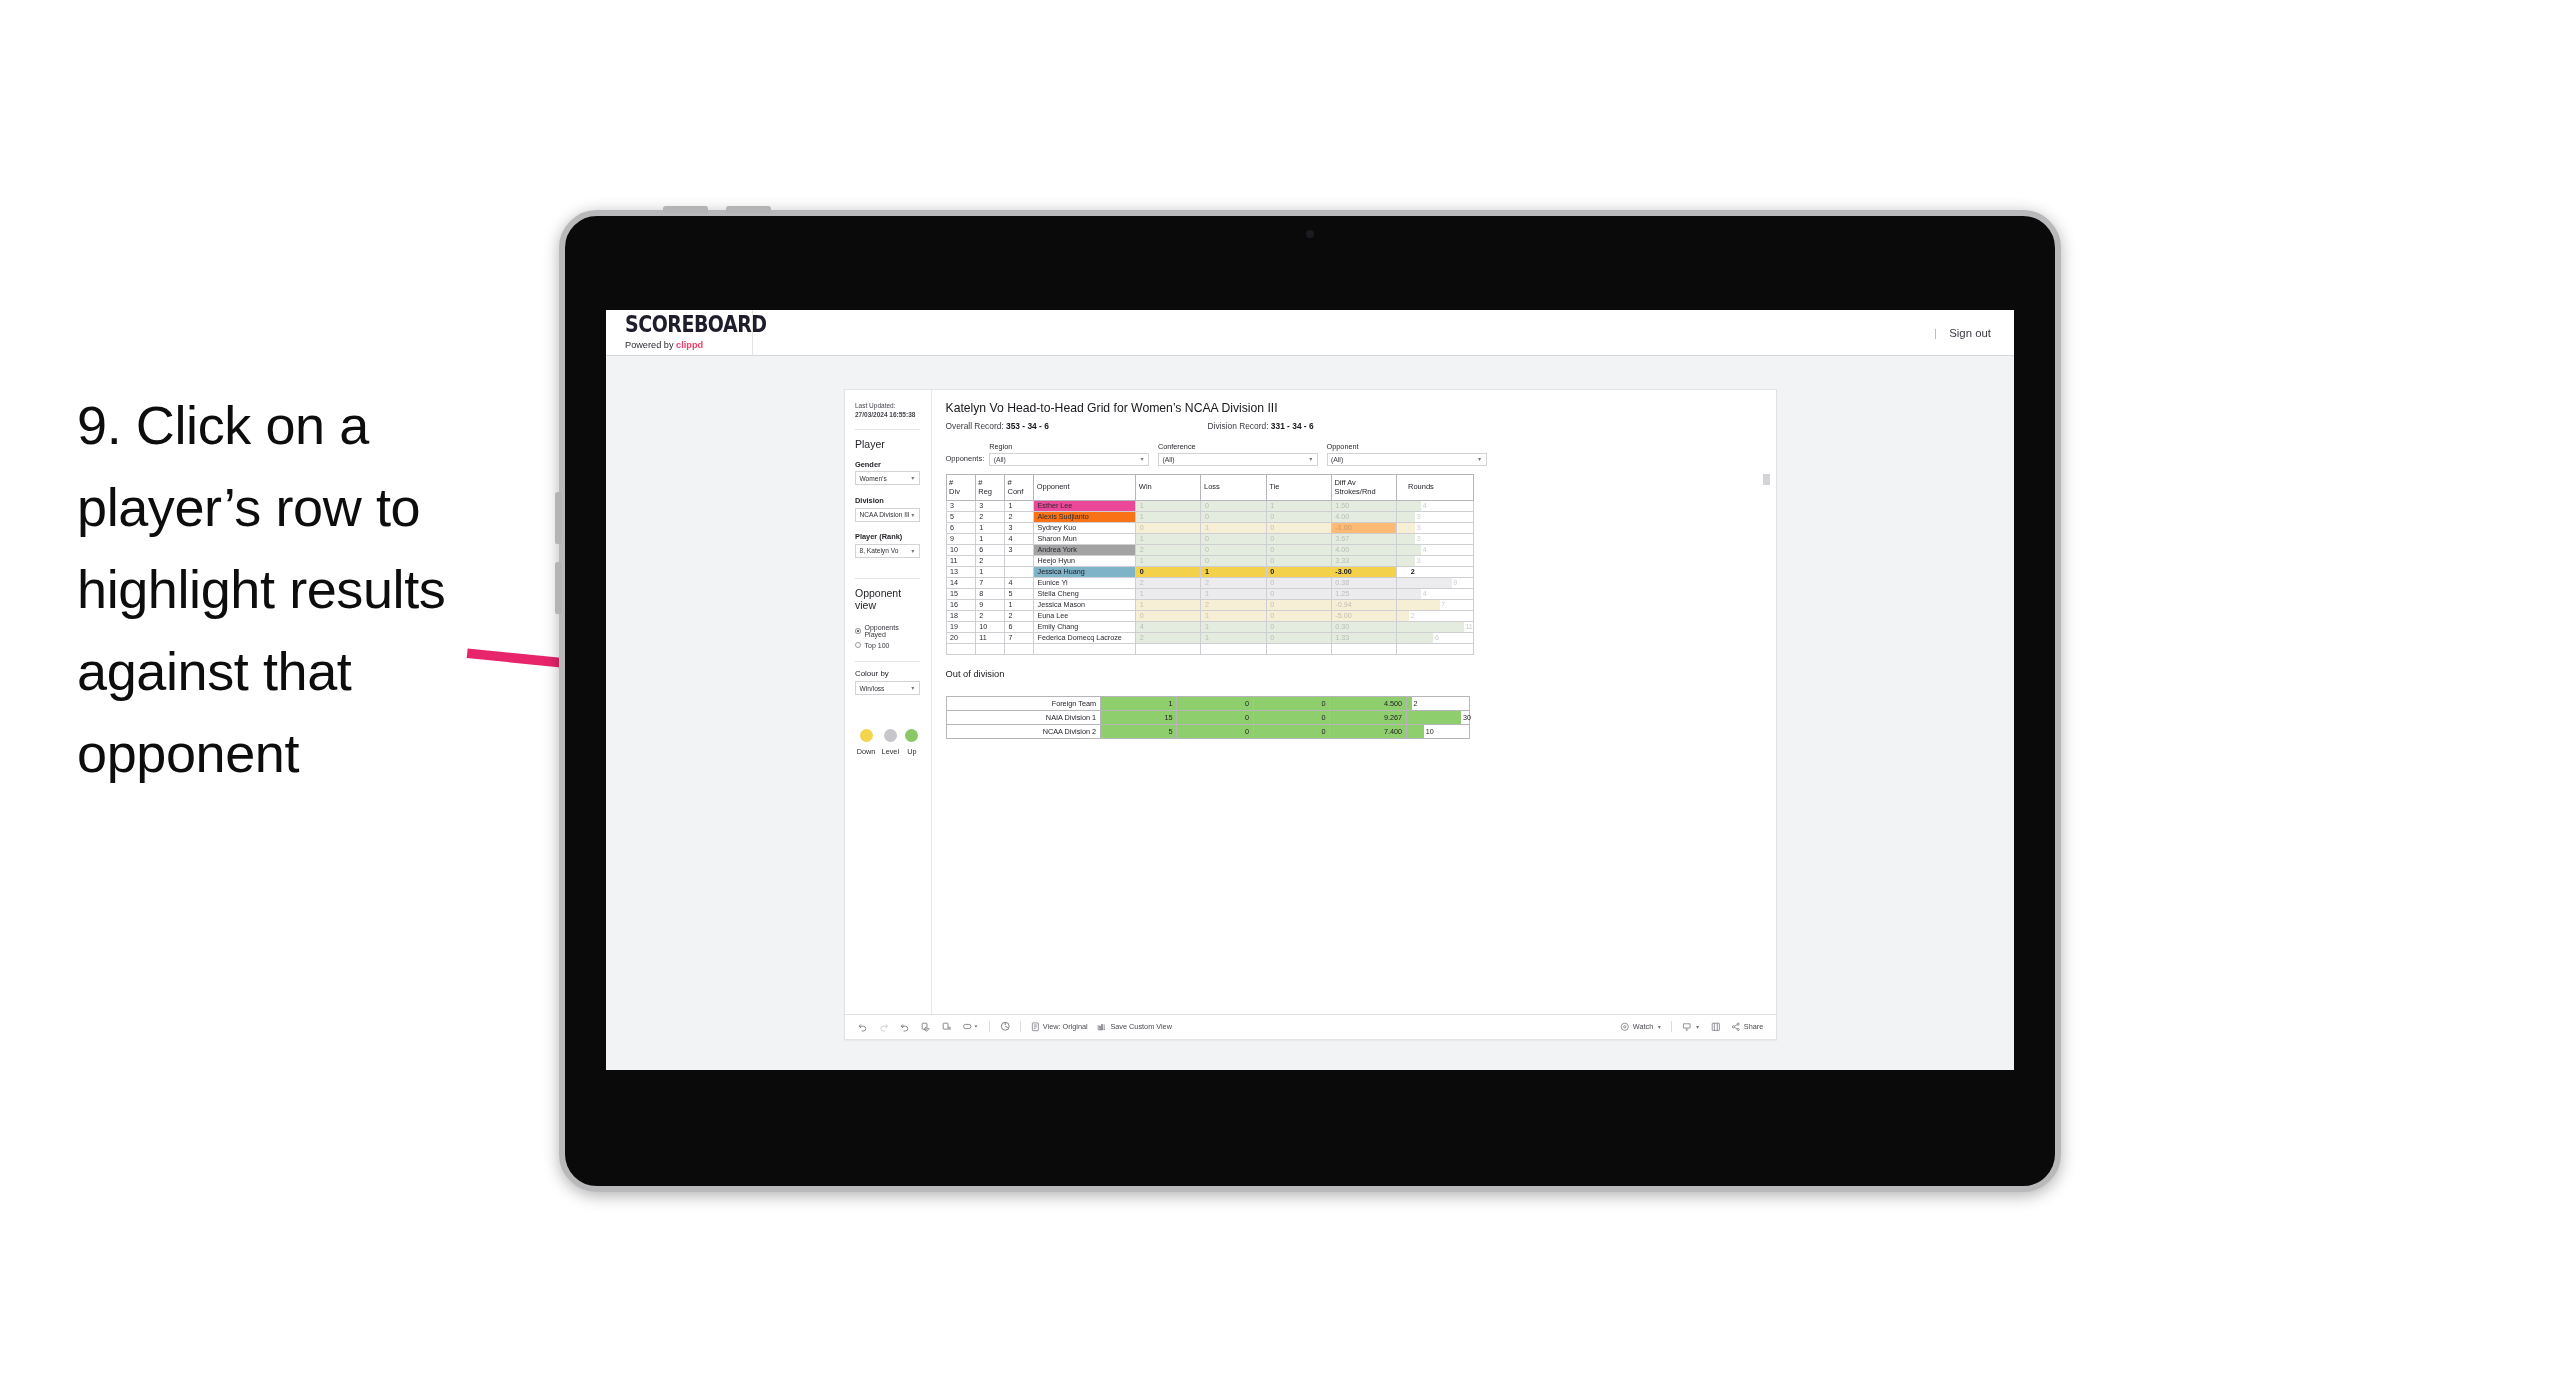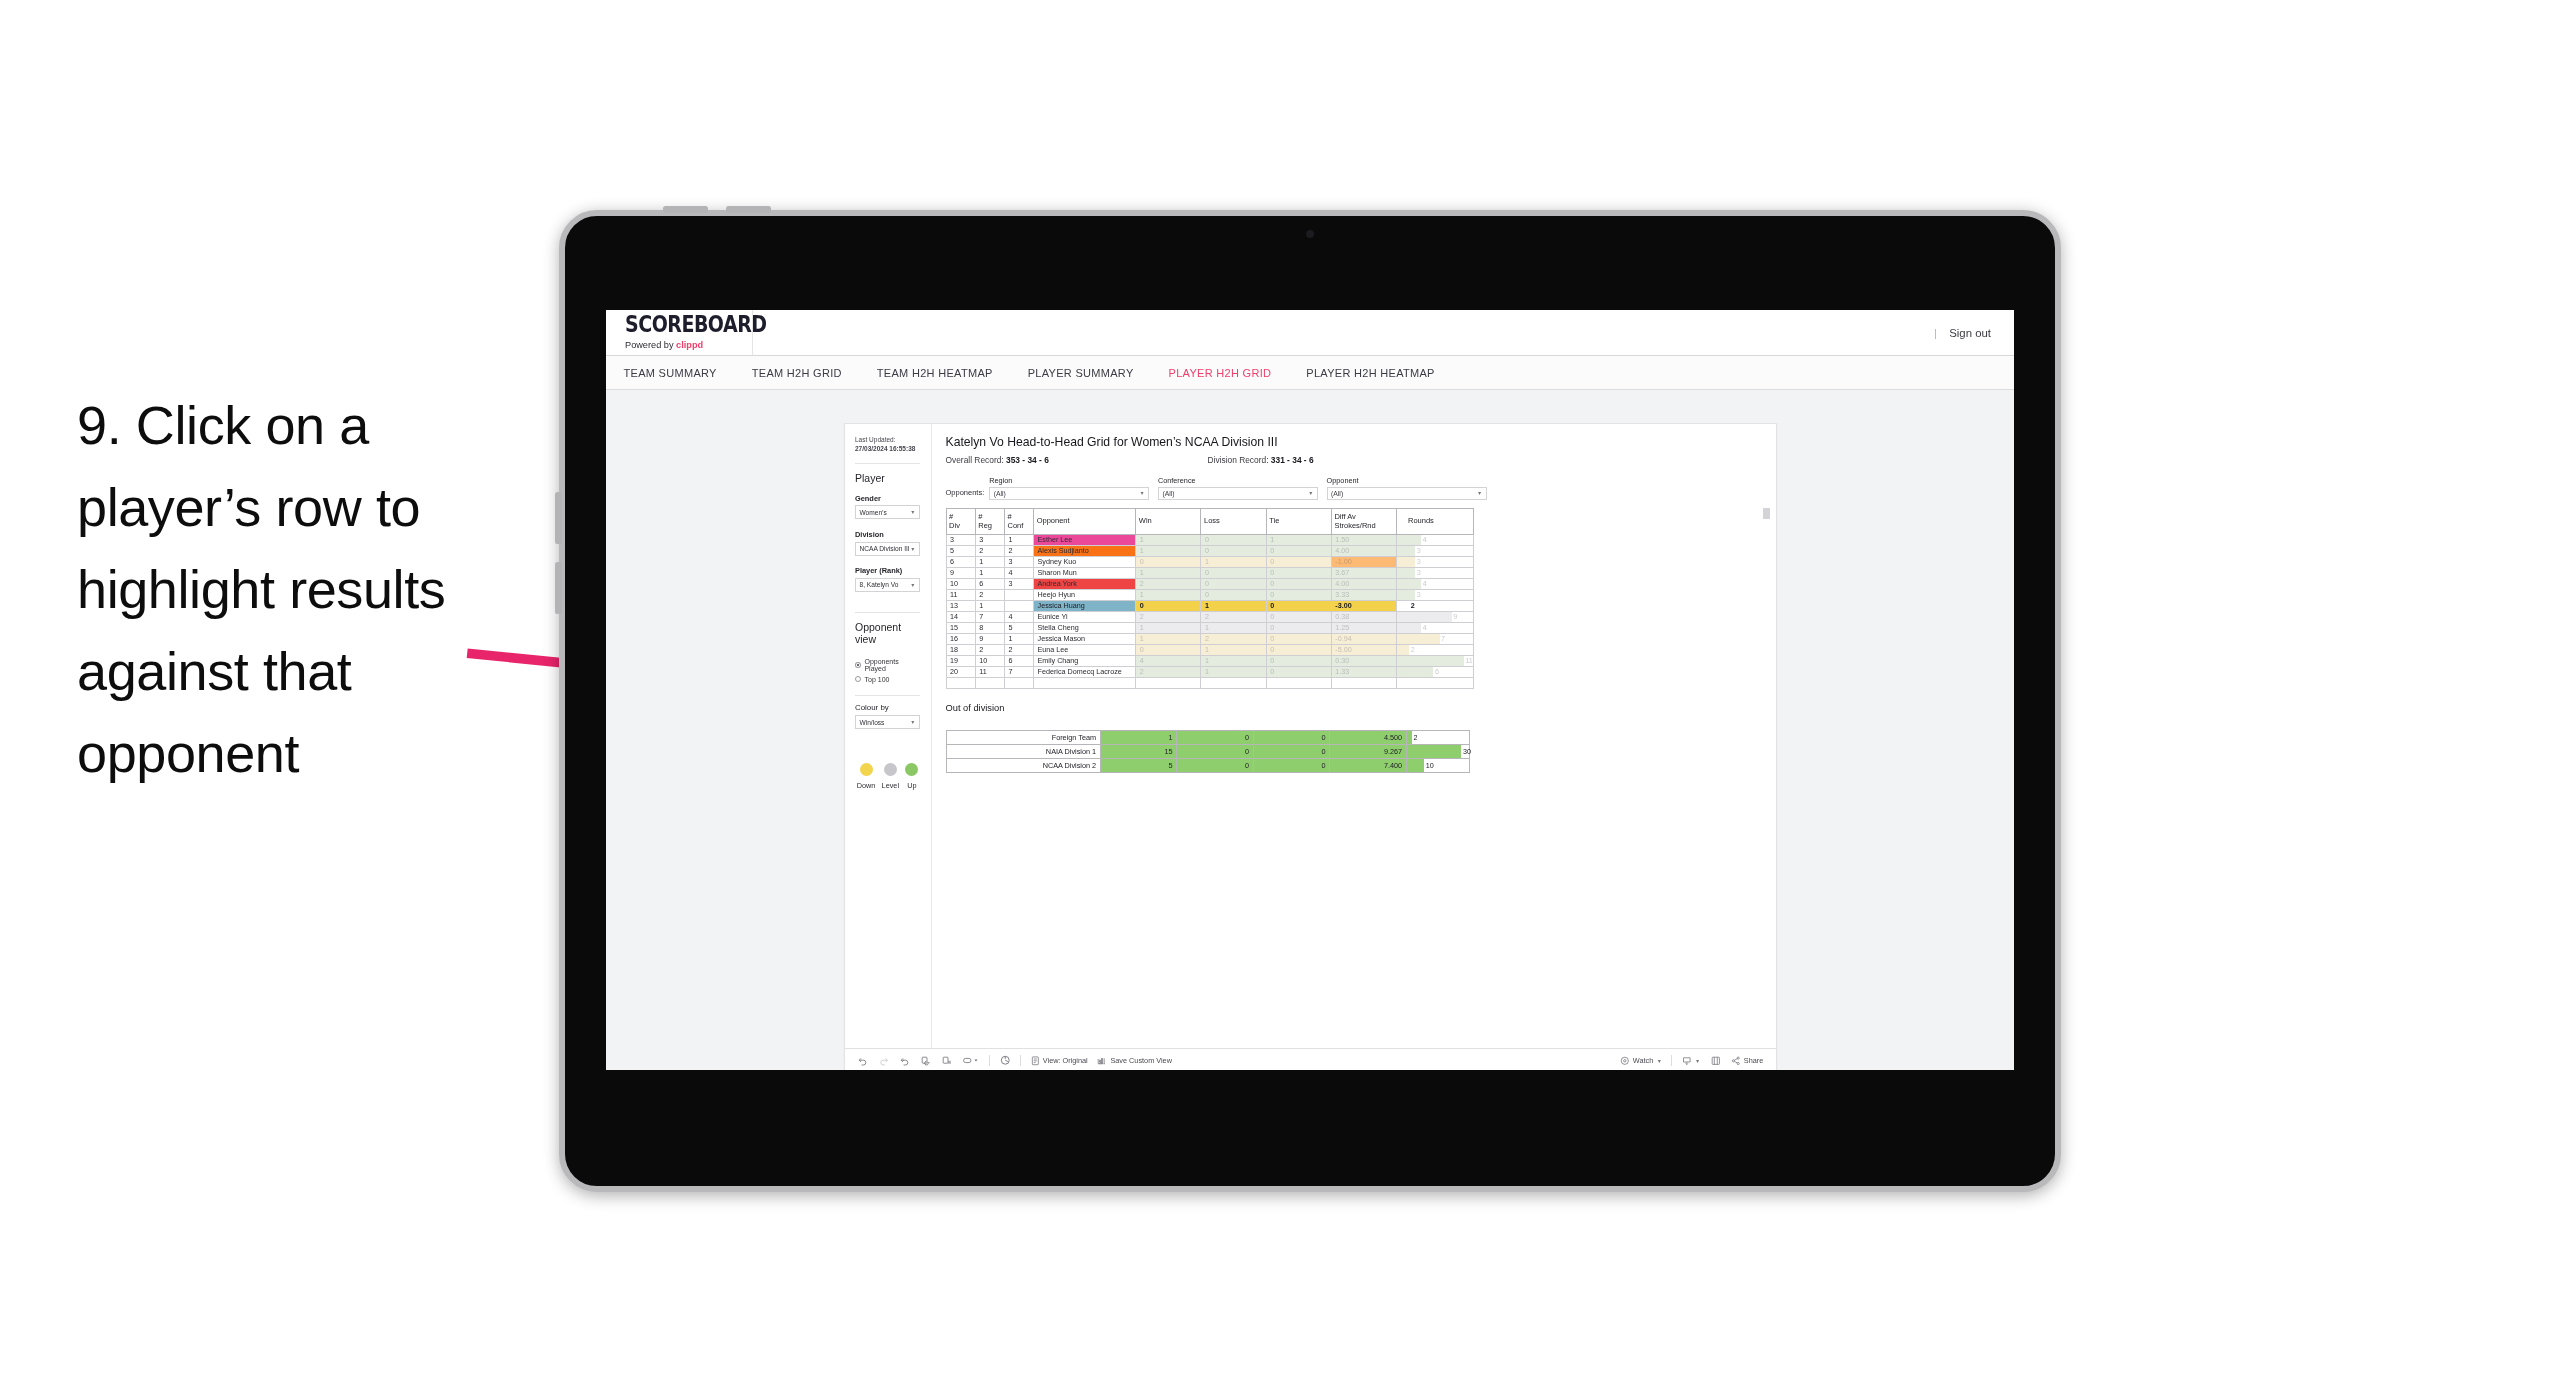--- a/index.html
+++ b/index.html
@@ -219,28 +219,20 @@
       <div class="brand">
         <div class="brand-title">SCOREBOARD</div>
         <div class="brand-sub"><span>Powered by </span><span class="clippd">clippd</span></div>
       </div>
       <div class="signout">
         <span class="divider">|</span>
         <span class="so">Sign out</span>
       </div>
     </div>
 
-    <div class="subnav">
-      <div class="sitem">TEAM SUMMARY</div>
-      <div class="sitem">TEAM H2H GRID</div>
-      <div class="sitem">TEAM H2H HEATMAP</div>
-      <div class="sitem">PLAYER SUMMARY</div>
-      <div class="sitem active">PLAYER H2H GRID</div>
-      <div class="sitem">PLAYER H2H HEATMAP</div>
-    </div>
 
     <div class="workspace">
       <div class="viz">
         <div class="viz-body">
 
           <div class="sidebar">
             <div class="upd">
               <span>Last Updated:</span>
               <b>27/03/2024 16:55:38</b>
             </div>
@@ -406,21 +398,21 @@
                       <td class="c-val" style="background:#e4ecdf">3.67</td>
                       <td class="c-rnd">
                         <div class="rndbar" style="width: 24%; background: rgb(228, 236, 223);"></div>
                         <div class="rndtxt" style="left: 26%;">3</div>
                       </td>
                     </tr>
                     <tr class="dim">
                       <td class="c-num" style="background:#fff">10</td>
                       <td class="c-num" style="background:#fff">6</td>
                       <td class="c-num" style="background:#fff">3</td>
-                      <td class="c-opp" style="background:#ef4444">Andrea York</td>
+                      <td class="c-opp" style="background:#a3a3a3">Andrea York</td>
                       <td class="c-val" style="background:#e4ecdf">2</td>
                       <td class="c-val" style="background:#e4ecdf">0</td>
                       <td class="c-val" style="background:#e4ecdf">0</td>
                       <td class="c-val" style="background:#e4ecdf">4.00</td>
                       <td class="c-rnd">
                         <div class="rndbar" style="width: 32%; background: rgb(228, 236, 223);"></div>
                         <div class="rndtxt" style="left: 34%;">4</div>
                       </td>
                     </tr>
                     <tr class="dim">

